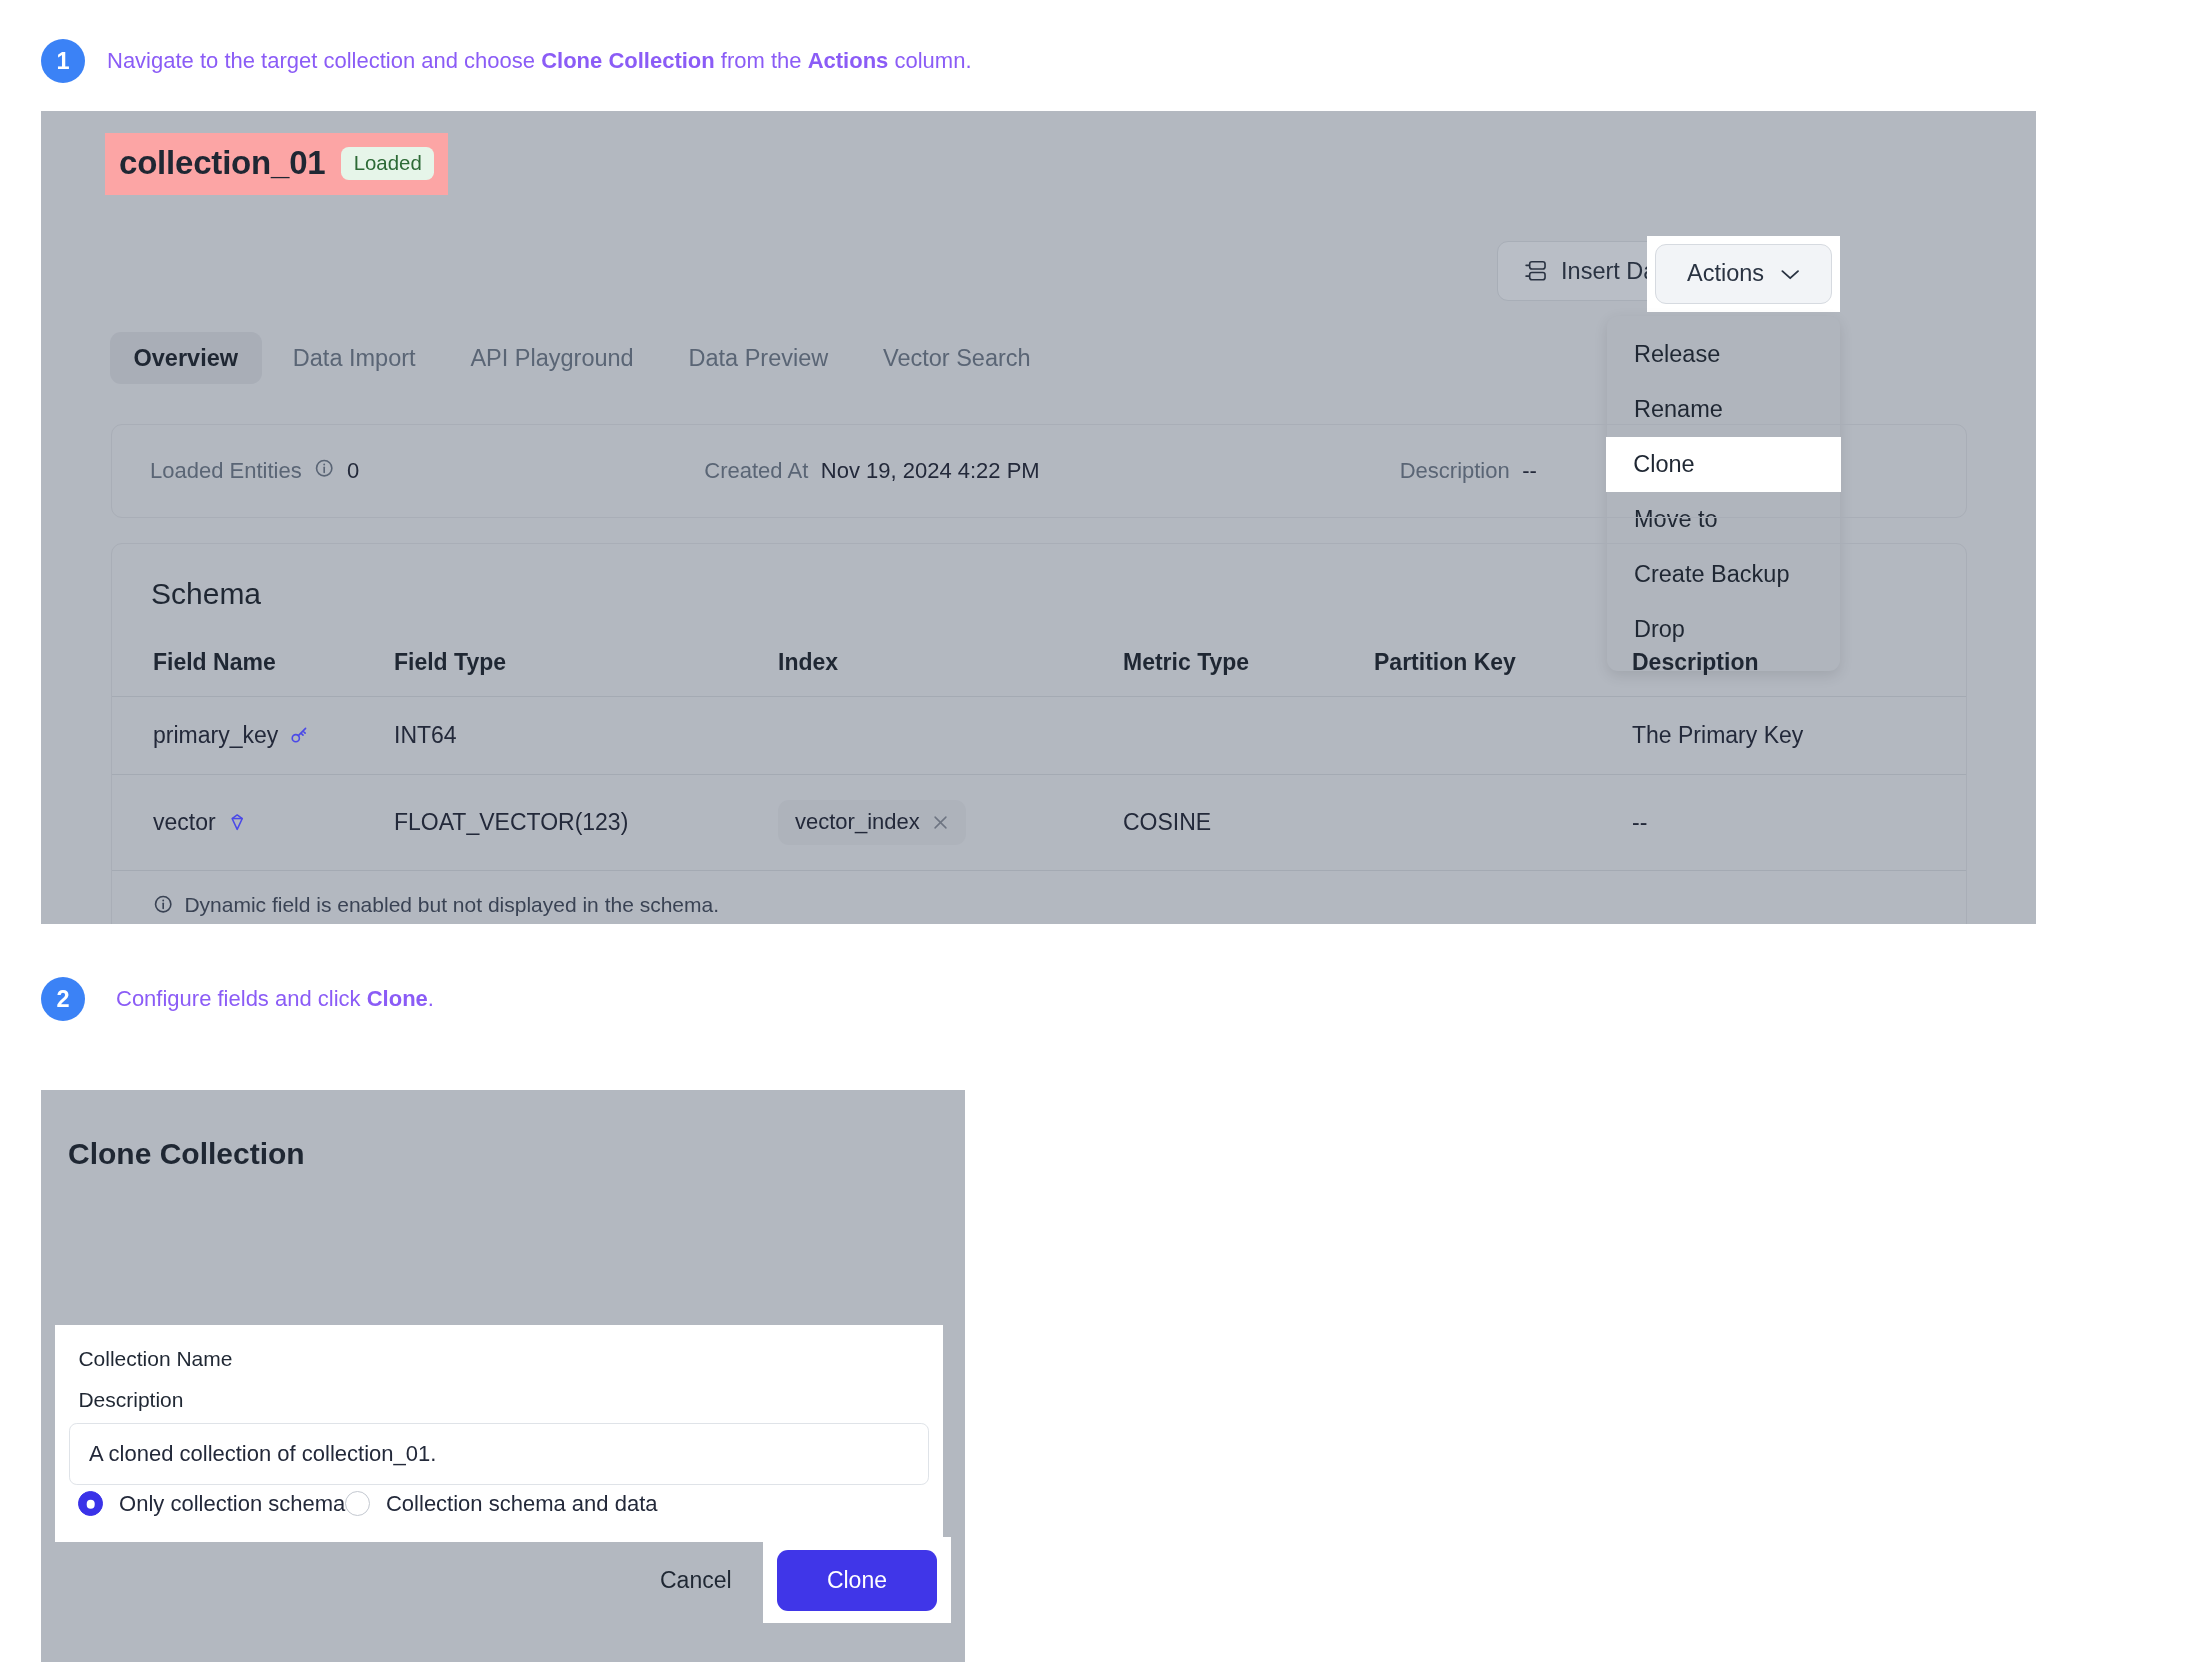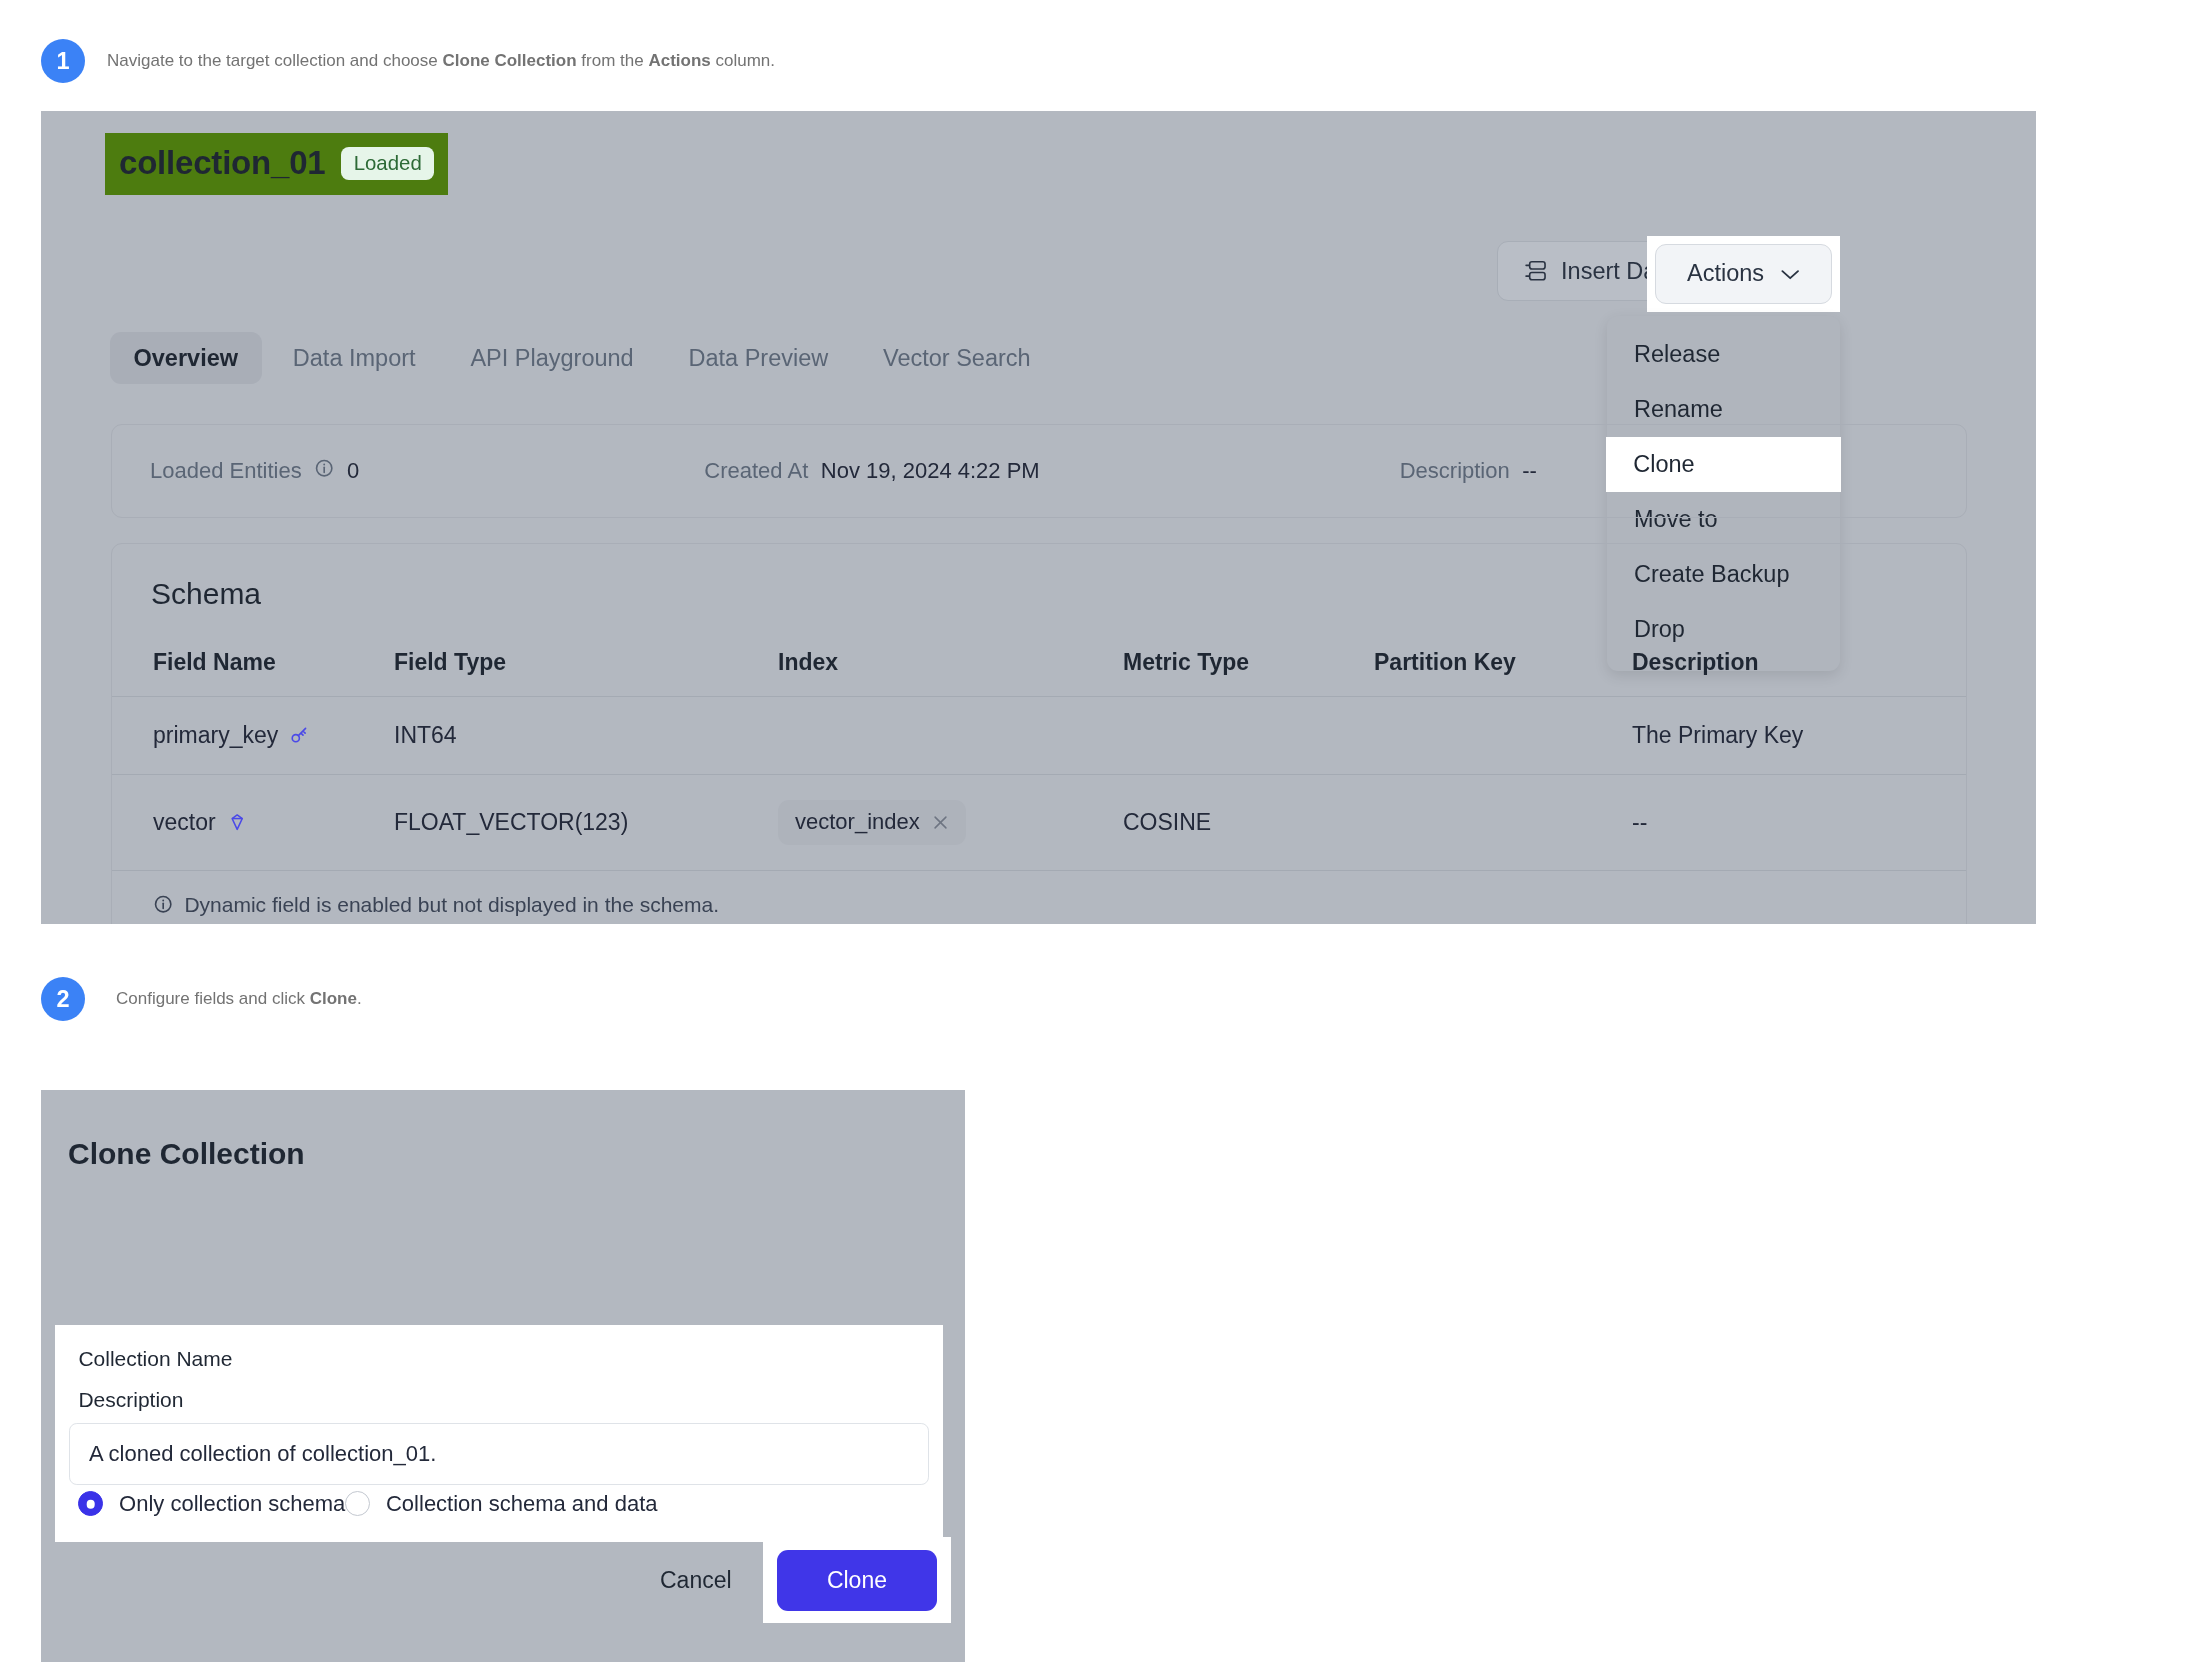--- a/index.html
+++ b/index.html
@@ -24,22 +24,22 @@
     width: 44px; height: 44px;
     border-radius: 50%;
     background: #3b82f6;
     color: #ffffff;
     font-size: 23.5px;
     font-weight: 700;
     display: flex; align-items: center; justify-content: center;
     flex: 0 0 auto;
   }
   .step-text {
-    font-size: 17px;
-    color: #737373;
+    font-size: 22px;
+    color: #8b5cf6;
     line-height: 1.35;
     white-space: nowrap;
   }
   .step-text b { font-weight: 700; }
   #step1 { left: 41px; top: 39px; }
   #step1 .step-text { margin-left: 22px; }
   #step2 { left: 41px; top: 977px; }
   #step2 .step-text { margin-left: 31px; }
 
   
@@ -52,21 +52,21 @@
   }
 
   .shot1-header {
     position: absolute;
     left: 0; top: 0; right: 0; height: 96px;
   }
 
   .title-highlight {
     position: absolute;
     left: 64px; top: 22px;
-    background: #4d7c0f;
+    background: #fca5a5;
     padding: 11px 14px 12.5px 14px;
     display: flex; align-items: center; gap: 15.7px;
   }
   .coll-name {
     font-size: 33px; font-weight: 700; color: #1f2733; letter-spacing: -0.2px;
   }
   .badge-loaded {
     background: #e6f5e9;
     color: #2d6a36;
     font-size: 20.4px;

